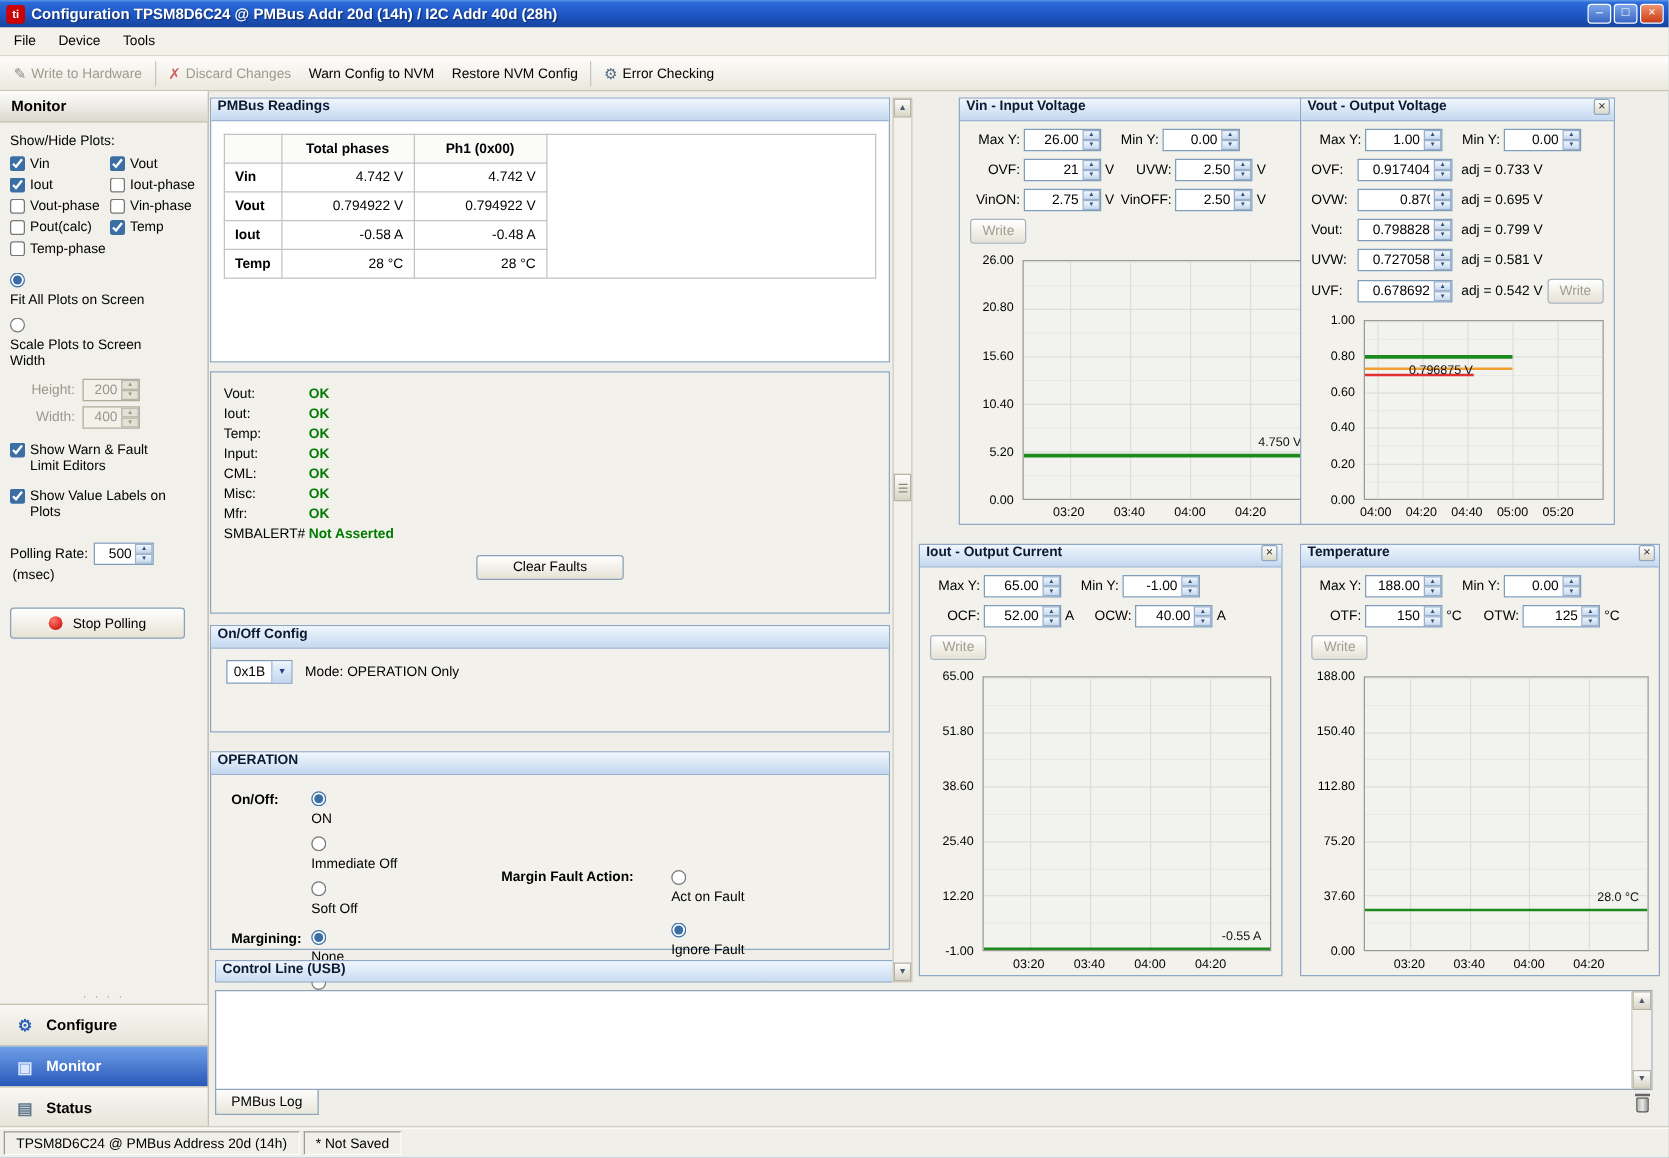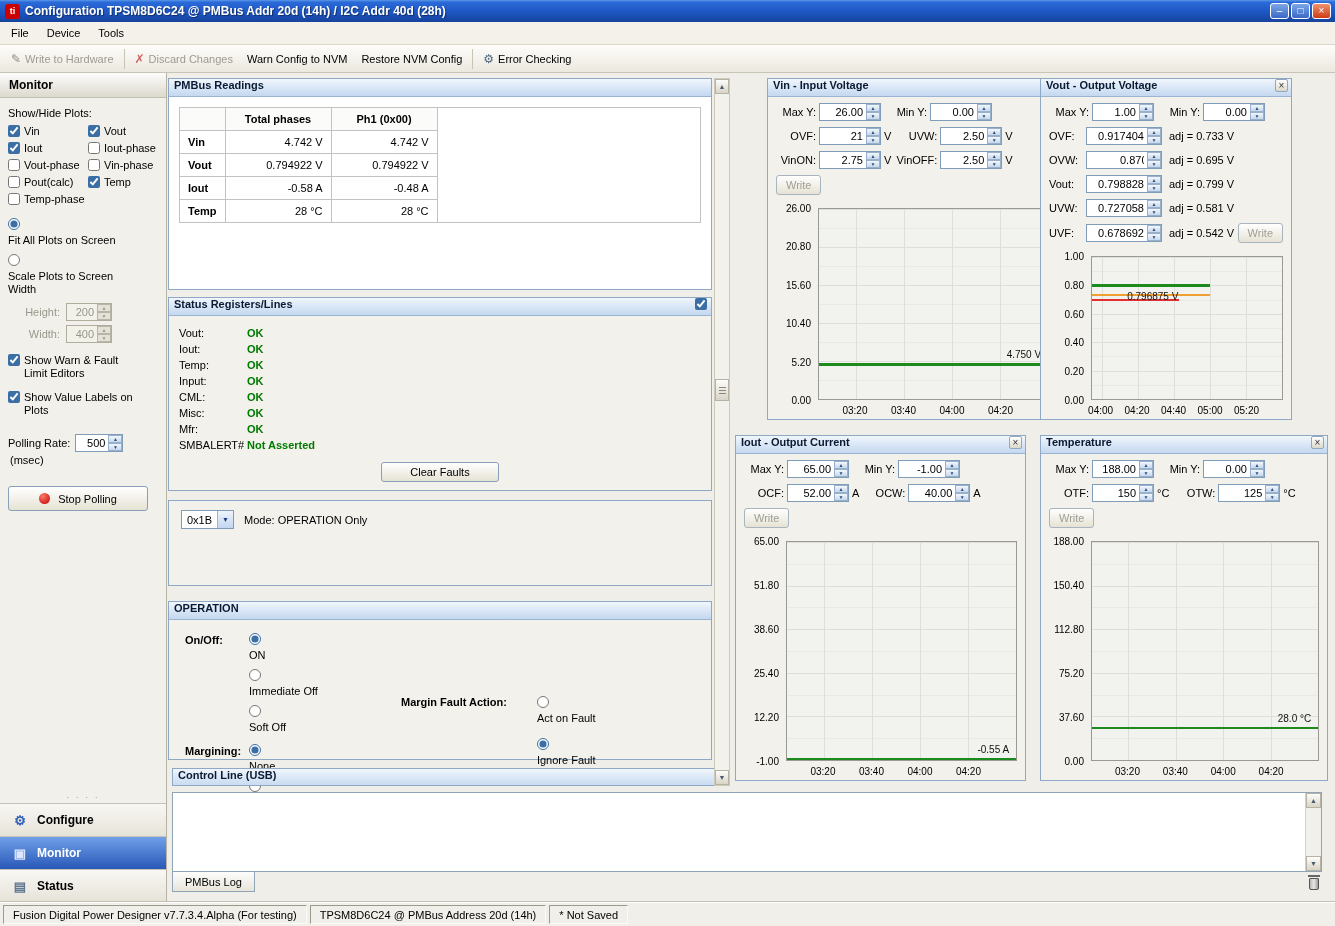--- a/index.html
+++ b/index.html
@@ -330,24 +330,20 @@
             <td class="rname">Temp</td>
             <td class="rval">28 °C</td>
             <td class="rval">28 °C</td>
           </tr>
         </tbody>
     </table>
   </div>
 </div>
 
 <div class="panel" id="panel-status">
-  <div class="panel-header spread">
-    <span>Status Registers/Lines</span>
-    <input type="checkbox" class="hdr-check" checked="" style="">
-  </div>
   <div class="panel-body">
     <div class="status-lines">
         <div class="status-line">
           <span class="sname">Vout:</span>
           <span class="sval">OK</span>
         </div>
         <div class="status-line">
           <span class="sname">Iout:</span>
           <span class="sval">OK</span>
         </div>
@@ -376,20 +372,23 @@
           <span class="sval">Not Asserted</span>
         </div>
       </div>
     <div class="center-row">
       <button class="btn wide">Clear Faults</button>
     </div>
   </div>
 </div>
 
 <div class="panel" id="panel-onoff">
+  <div class="panel-header">
+    <span>On/Off Config</span>
+  </div>
   <div class="onoff-body">
     <span class="combo">
       <span>0x1B</span>
       <span class="combo-arrow">▼</span>
     </span>
     <span>Mode: OPERATION Only</span>
   </div>
 </div>
 
 <div class="panel" id="panel-operation">
@@ -865,16 +864,15 @@
 </div>
 <div class="log-tab">
   <span>PMBus Log</span>
 </div>
 <div class="trash">
   <div class="lid"></div>
   <div class="can"></div>
 </div>
 
 <div class="statusbar">
-  <span class="sb-seg">Fusion Digital Power Designer v7.7.3.4.Alpha (For testing)</span>
   <span class="sb-seg">TPSM8D6C24 @ PMBus Address 20d (14h)</span>
   <span class="sb-seg">* Not Saved</span>
 </div>
 
 </body></html>

